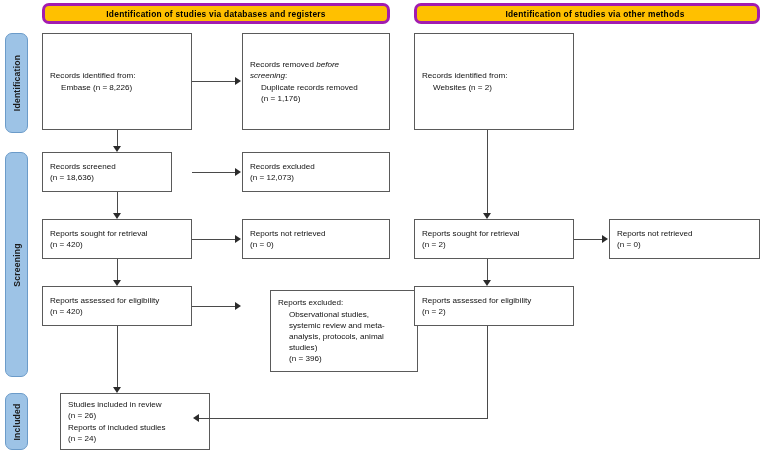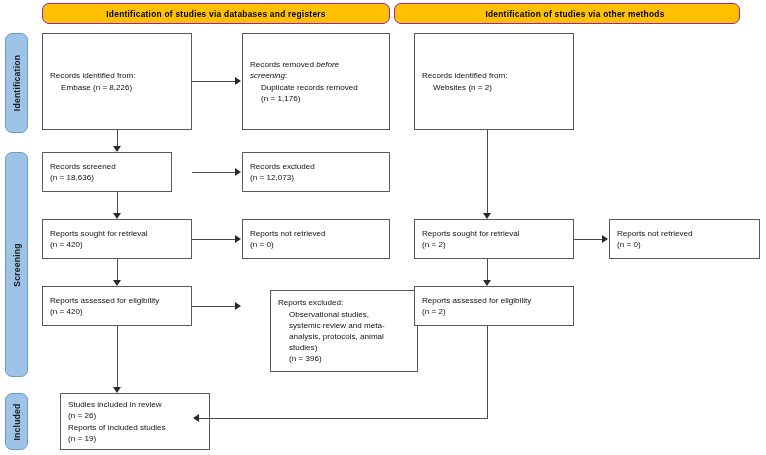--- a/index.html
+++ b/index.html
@@ -15,21 +15,21 @@
     width: 766px;
     height: 455px;
     background: #ffffff;
     overflow: hidden;
   }
 
   
   .hdr {
     position: absolute;
     background: #FFC000;
-    border: 1px solid #a21caf;
+    border: 3px solid #a21caf;
     border-radius: 7px;
     color: #000000;
     font-size: 8.4px;
     font-weight: bold;
     letter-spacing: .25px;
     display: flex;
     align-items: center;
     justify-content: center;
     text-align: center;
     box-sizing: border-box;
@@ -108,21 +108,21 @@
 </style>
 </head>
 <body>
 
 <div id="prisma-root">
 
   <div class="hdr" style="left:42px; top:3px; width:348px; height:21px;">
     <span>Identification of studies via databases and registers</span>
   </div>
 
-  <div class="hdr" style="left:394px; top:3px; width:346px; height:21px;padding-left:16px;">
+  <div class="hdr" style="left:414px; top:3px; width:346px; height:21px;padding-left:16px;">
     <span>Identification of studies via other methods</span>
   </div>
 
   <div class="sidetab" style="left:5px; top:33px; width:23px; height:100px;">
     <span>Identification</span>
   </div>
 
   <div class="sidetab" style="left:5px; top:152px; width:23px; height:225px;">
     <span>Screening</span>
   </div>
@@ -174,21 +174,21 @@
     <p class="ind">systemic review and meta-</p>
     <p class="ind">analysis, protocols, animal</p>
     <p class="ind">studies)</p>
     <p class="ind">(n = 396)</p>
   </div>
 
   <div class="box" style="left:42px; top:393px; width:150px; height:57px;margin-left:18px;">
     <p>Studies included in review</p>
     <p>(n = 26)</p>
     <p>Reports of included studies</p>
-    <p>(n = 19)</p>
+    <p>(n = 24)</p>
   </div>
 
   <div class="box" style="left:414px; top:33px; width:160px; height:97px;">
     <p>Records identified from:</p>
     <p class="ind">Websites (n = 2)</p>
   </div>
 
   <div class="box" style="left:414px; top:219px; width:160px; height:40px;">
     <p>Reports sought for retrieval</p>
     <p>(n = 2)</p>

